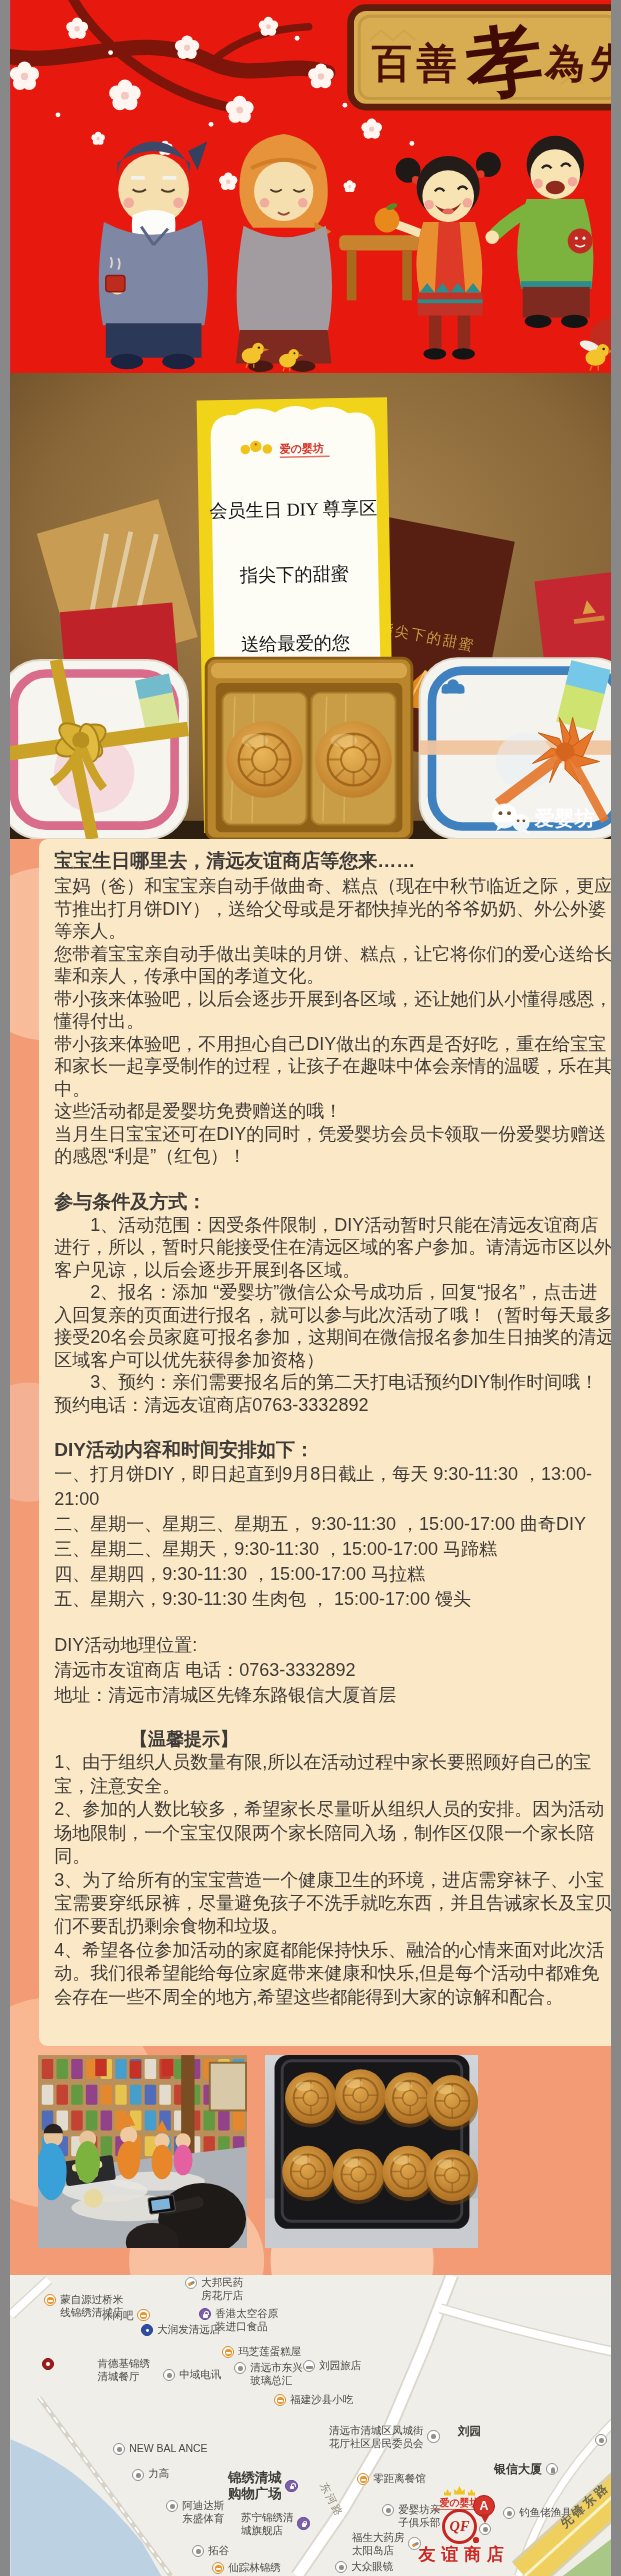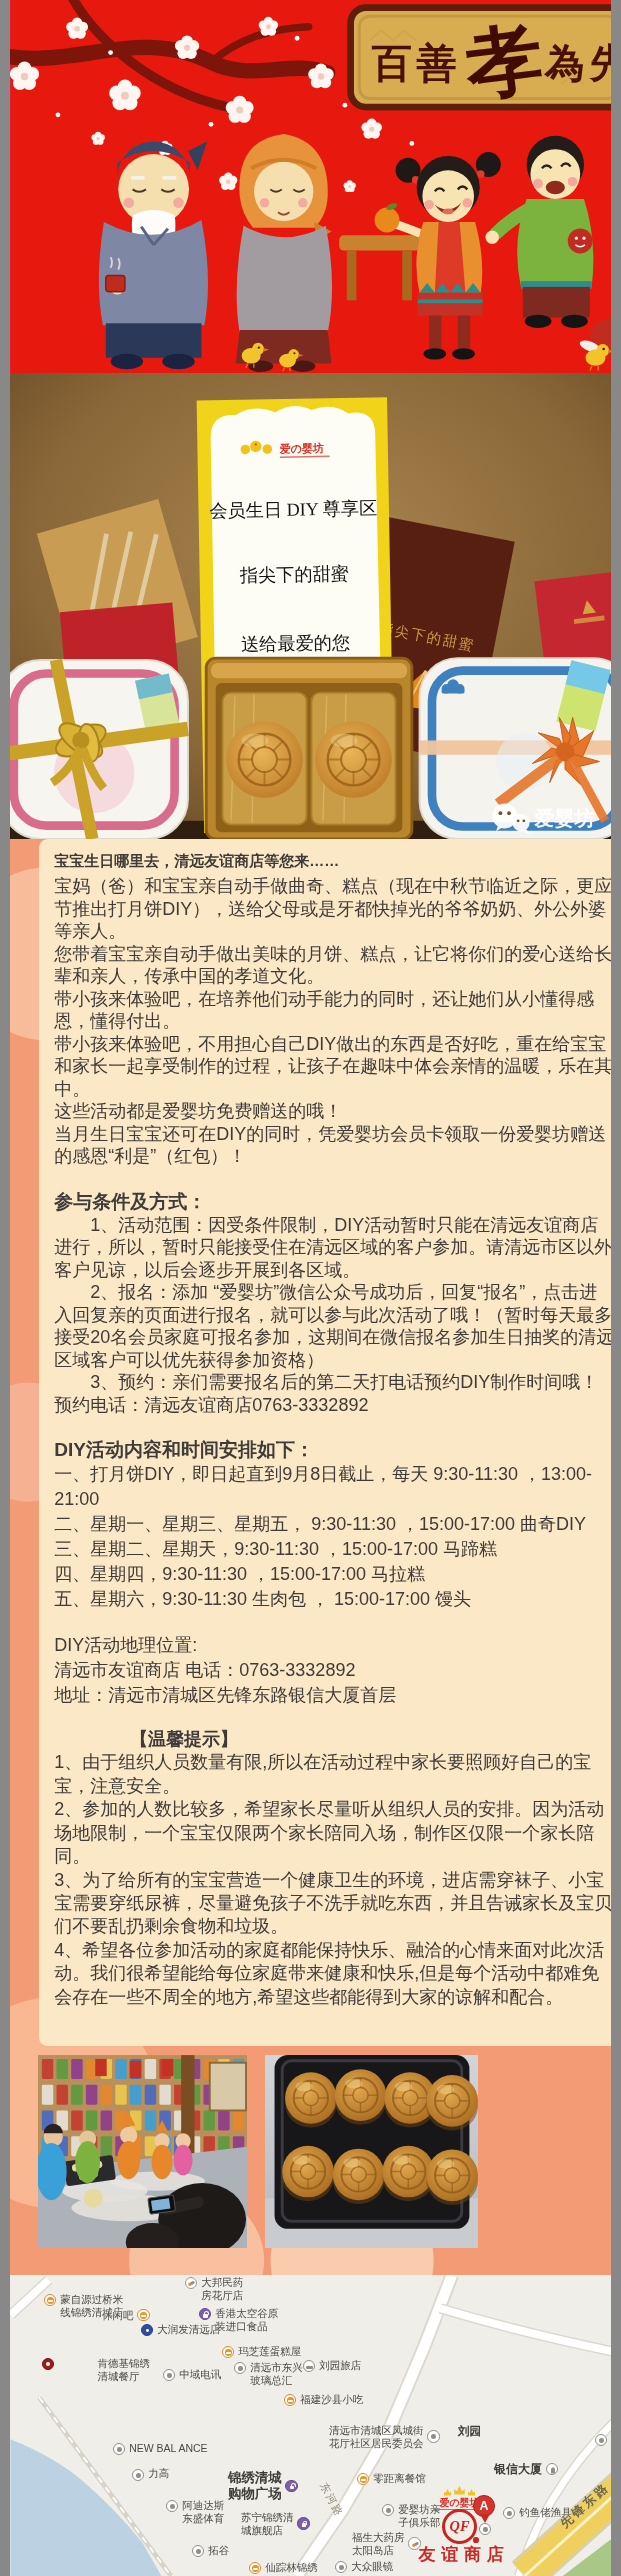--- a/index.html
+++ b/index.html
@@ -22,21 +22,21 @@
       radial-gradient(circle at 55% 99%, rgba(255,228,202,.65) 0 81px, transparent 82px),
       radial-gradient(circle at 30% 99%, rgba(255,228,202,.5) 0 67px, transparent 68px);}
   #article-panel{left:29px;top:839px;width:589px;height:1207px;background:#FBE8C6;
     border-radius:8.6px;padding:8.6px 13.4px 0 15.3px;overflow:hidden;color:#3F3B38;
     font-size:18px;line-height:22.5px;}
   #photo-left{left:28px;top:2055px;width:209px;height:193px;}
   #photo-right{left:255px;top:2055px;width:213px;height:193px;}
   #store-map{left:0;top:2275px;width:622px;height:301px;background:#F0EEE9;overflow:hidden;}
 
   
-  .a-title{font-weight:bold;font-size:15px;line-height:25px;margin-bottom:2.9px;}
+  .a-title{font-weight:bold;font-size:19px;line-height:25px;margin-bottom:2.9px;}
   .a-p{}
   .a-h{font-weight:bold;font-size:19px;margin-top:21px;line-height:25px;}
   .a-item{text-indent:2em;}
   .a-sch{line-height:25px;}
   .a-loc-h{margin-top:21px;line-height:25px;}
   .a-loc{line-height:25px;}
   .a-tips-h{margin-top:19px;font-weight:bold;padding-left:4.2em;line-height:24px;}
   .a-tip{line-height:23.4px;}
 
   
@@ -388,21 +388,21 @@
       </g>
     </svg>
   </div>
 
   <div id="content-bg" class="abs"></div>
 
   <div id="article-panel" class="abs">
       <div class="a-title">宝宝生日哪里去，清远友谊商店等您来……</div>
       <div class="a-p">宝妈（爸）和宝宝亲自动手做曲奇、糕点（现在中秋节临近之际，更应节推出打月饼DIY），送给父母或是牙都快掉光的爷爷奶奶、外公外婆等亲人。</div>
       <div class="a-p">您带着宝宝亲自动手做出美味的月饼、糕点，让它将你们的爱心送给长辈和亲人，传承中国的孝道文化。</div>
-      <div class="a-p">带小孩来体验吧，在培养他们动手能力的同时，还让她们从小懂得感恩，懂得付出。</div>
+      <div class="a-p">带小孩来体验吧，以后会逐步开展到各区域，还让她们从小懂得感恩，懂得付出。</div>
       <div class="a-p">带小孩来体验吧，不用担心自己DIY做出的东西是否好吃，重在给宝宝和家长一起享受制作的过程，让孩子在趣味中体会亲情的温暖，乐在其中。</div>
       <div class="a-p">这些活动都是爱婴坊免费赠送的哦！</div>
       <div class="a-p">当月生日宝宝还可在DIY的同时，凭爱婴坊会员卡领取一份爱婴坊赠送的感恩“利是”（红包）！</div>
       <div class="a-h">参与条件及方式：</div>
       <div class="a-item">1、活动范围：因受条件限制，DIY活动暂时只能在清远友谊商店进行，所以，暂时只能接受住在清远区域的客户参加。请清远市区以外客户见谅，以后会逐步开展到各区域。</div>
       <div class="a-item">2、报名：添加 “爱婴坊”微信公众号成功后，回复“报名”，点击进入回复亲的页面进行报名，就可以参与此次活动了哦！（暂时每天最多接受20名会员家庭可报名参加，这期间在微信报名参加生日抽奖的清远区域客户可以优先获得参加资格）</div>
       <div class="a-item">3、预约：亲们需要报名后的第二天打电话预约DIY制作时间哦！预约电话：清远友谊商店0763-3332892</div>
       <div class="a-h">DIY活动内容和时间安排如下：</div>
       <div class="a-sch">一、打月饼DIY，即日起直到9月8日截止，每天 9:30-11:30 ，13:00-21:00</div>
       <div class="a-sch">二、星期一、星期三、星期五， 9:30-11:30 ，15:00-17:00 曲奇DIY</div>
@@ -629,21 +629,21 @@
           <span class="txt">肯德基锦绣<br>清城餐厅</span>
         </div>
         <div class="map-label" style="left: 153px; top: 93px;">
           <span class="mi mi-gray"></span>
           <span class="txt">中域电讯</span>
         </div>
         <div class="map-label" style="left: 224px; top: 86px;">
           <span class="mi mi-gray"></span>
           <span class="txt">清远市东兴<br>玻璃总汇</span>
         </div>
-        <div class="map-label" style="left: 274px; top: 118px;">
+        <div class="map-label" style="left: 264px; top: 118px;">
           <span class="mi mi-food"></span>
           <span class="txt">福建沙县小吃</span>
         </div>
         <div class="map-label side-right" style="left: 319px; top: 149px;">
           <span class="txt">清远市清城区凤城街<br>花厅社区居民委员会</span>
           <span class="mi mi-gray"></span>
         </div>
         <div class="map-label bold" style="left: 448px; top: 150px; font-size: 11.5px;">
           <span class="txt">刘园</span>
         </div>
@@ -668,21 +668,21 @@
           <span class="txt">阿迪达斯<br>东盛体育</span>
         </div>
         <div class="map-label side-right" style="left: 231px; top: 236px;">
           <span class="txt">苏宁锦绣清<br>城旗舰店</span>
           <span class="mi mi-purple"></span>
         </div>
         <div class="map-label" style="left: 182px; top: 269px;">
           <span class="mi mi-gray"></span>
           <span class="txt">拓谷</span>
         </div>
-        <div class="map-label" style="left: 202px; top: 286px; margin-left: 37px;">
+        <div class="map-label" style="left: 202px; top: 286px;">
           <span class="mi mi-food"></span>
           <span class="txt">仙踪林锦绣</span>
         </div>
         <div class="map-label bold side-right" style="left: 484px; top: 187px; font-size: 12px;">
           <span class="txt">银信大厦</span>
           <span class="mi mi-building"></span>
         </div>
         <div class="map-label" style="left: 347px; top: 197px;">
           <span class="mi mi-food"></span>
           <span class="txt">零距离餐馆</span>

